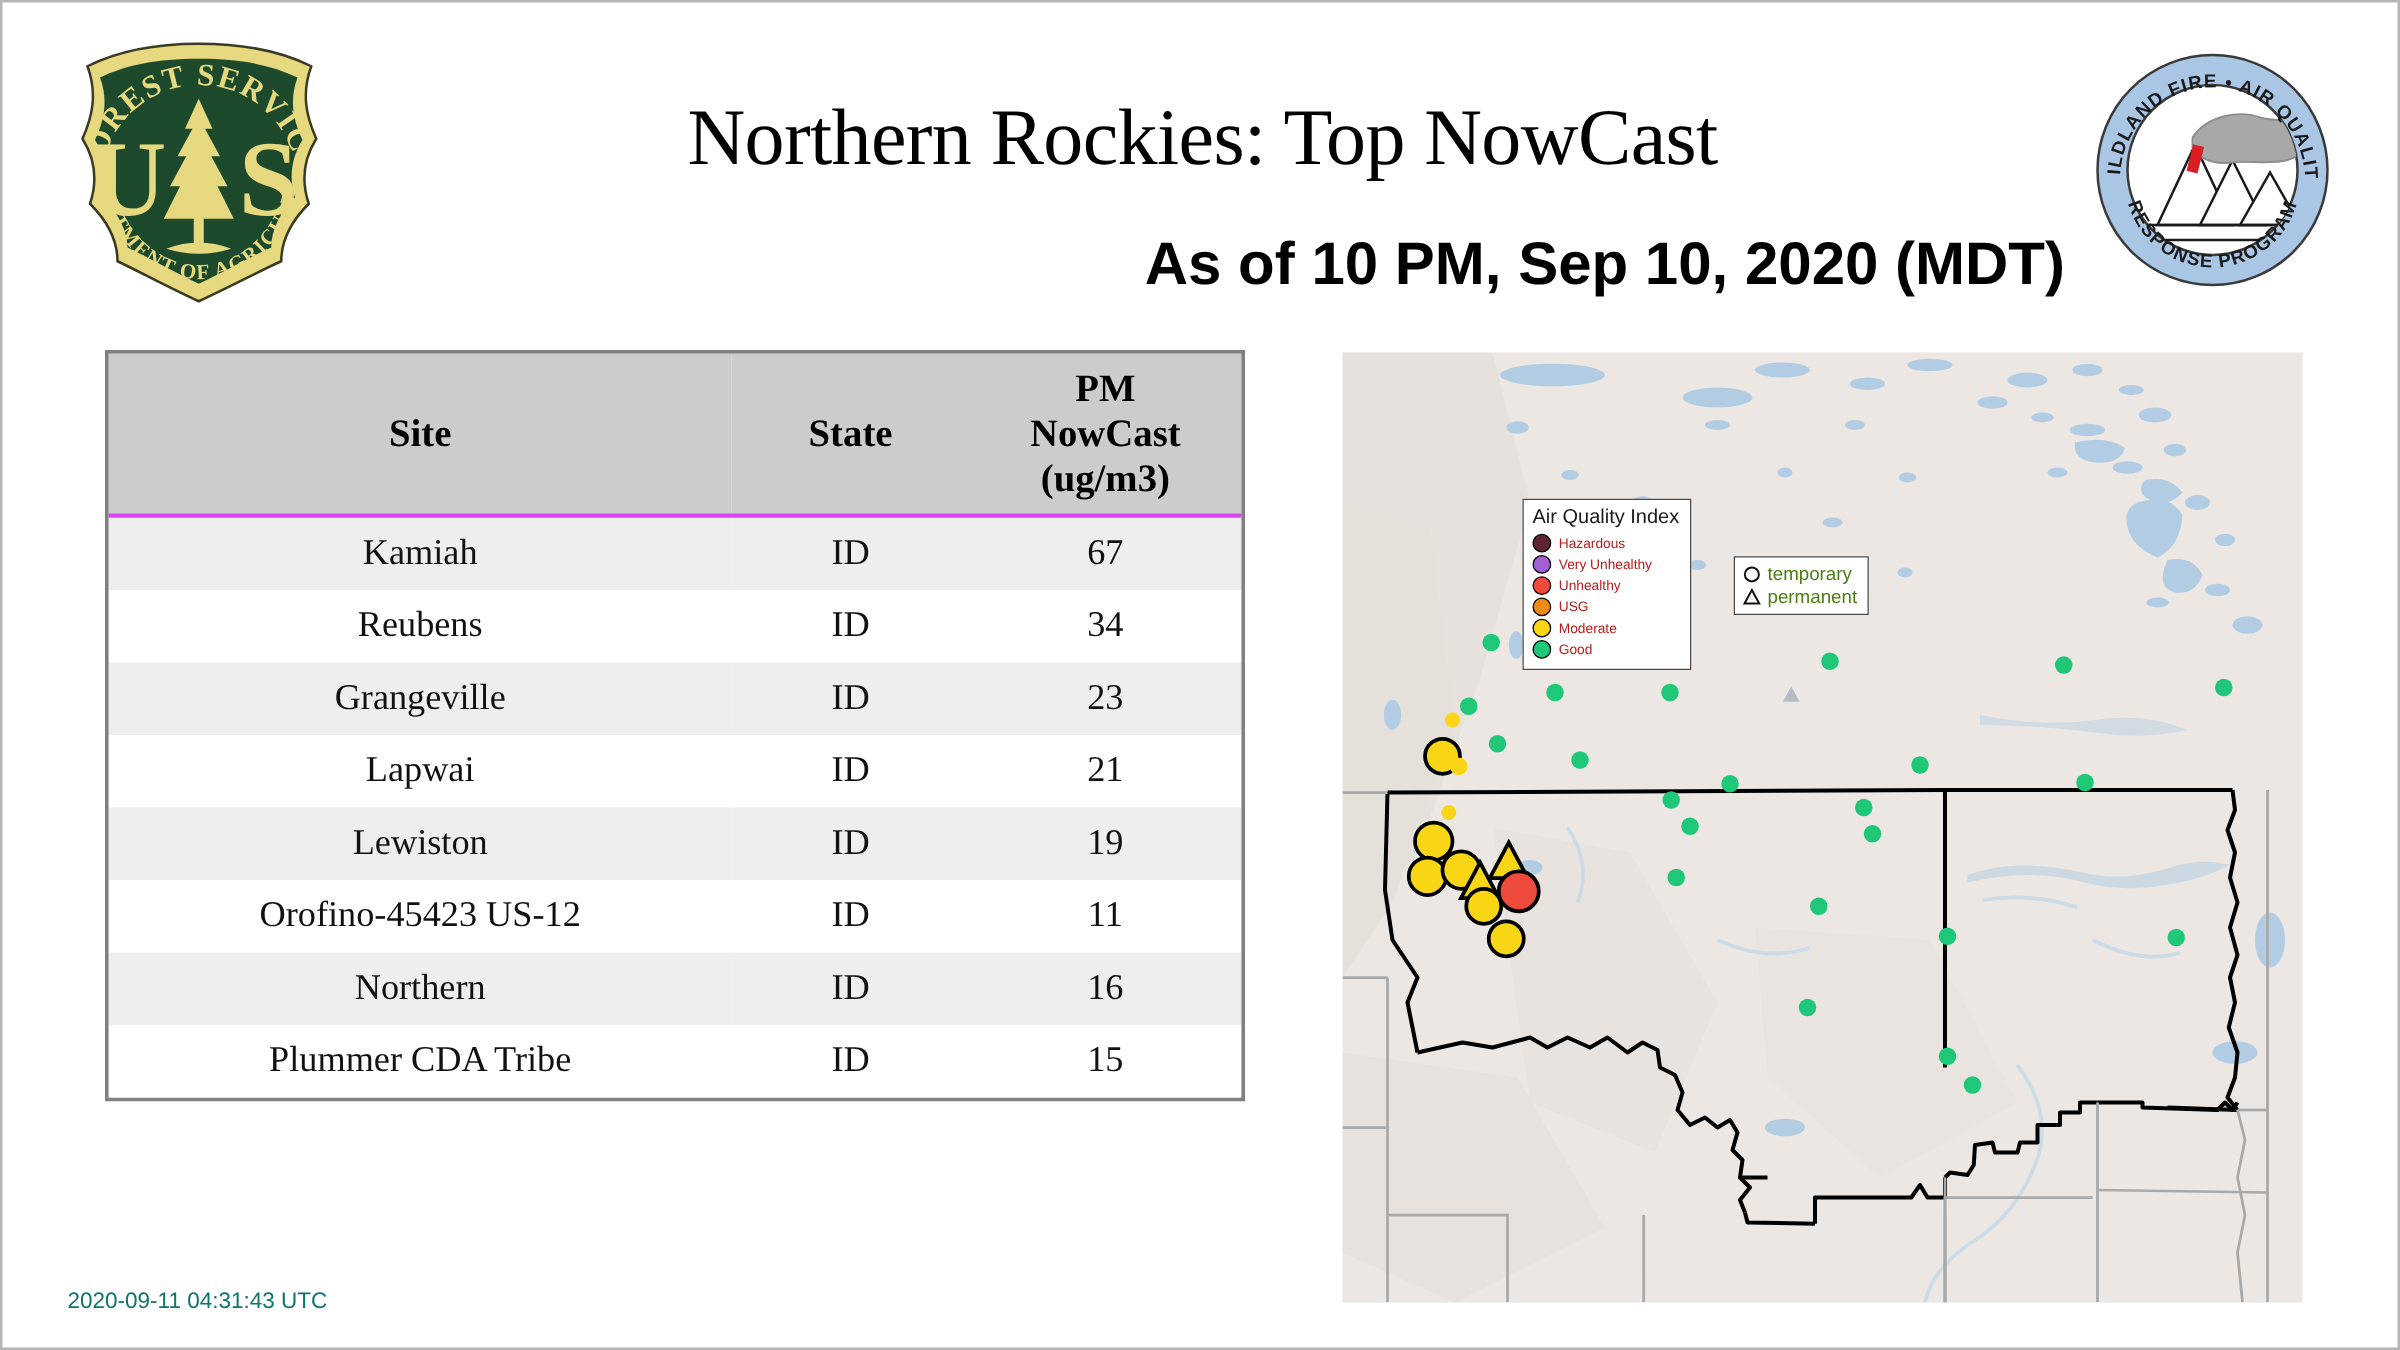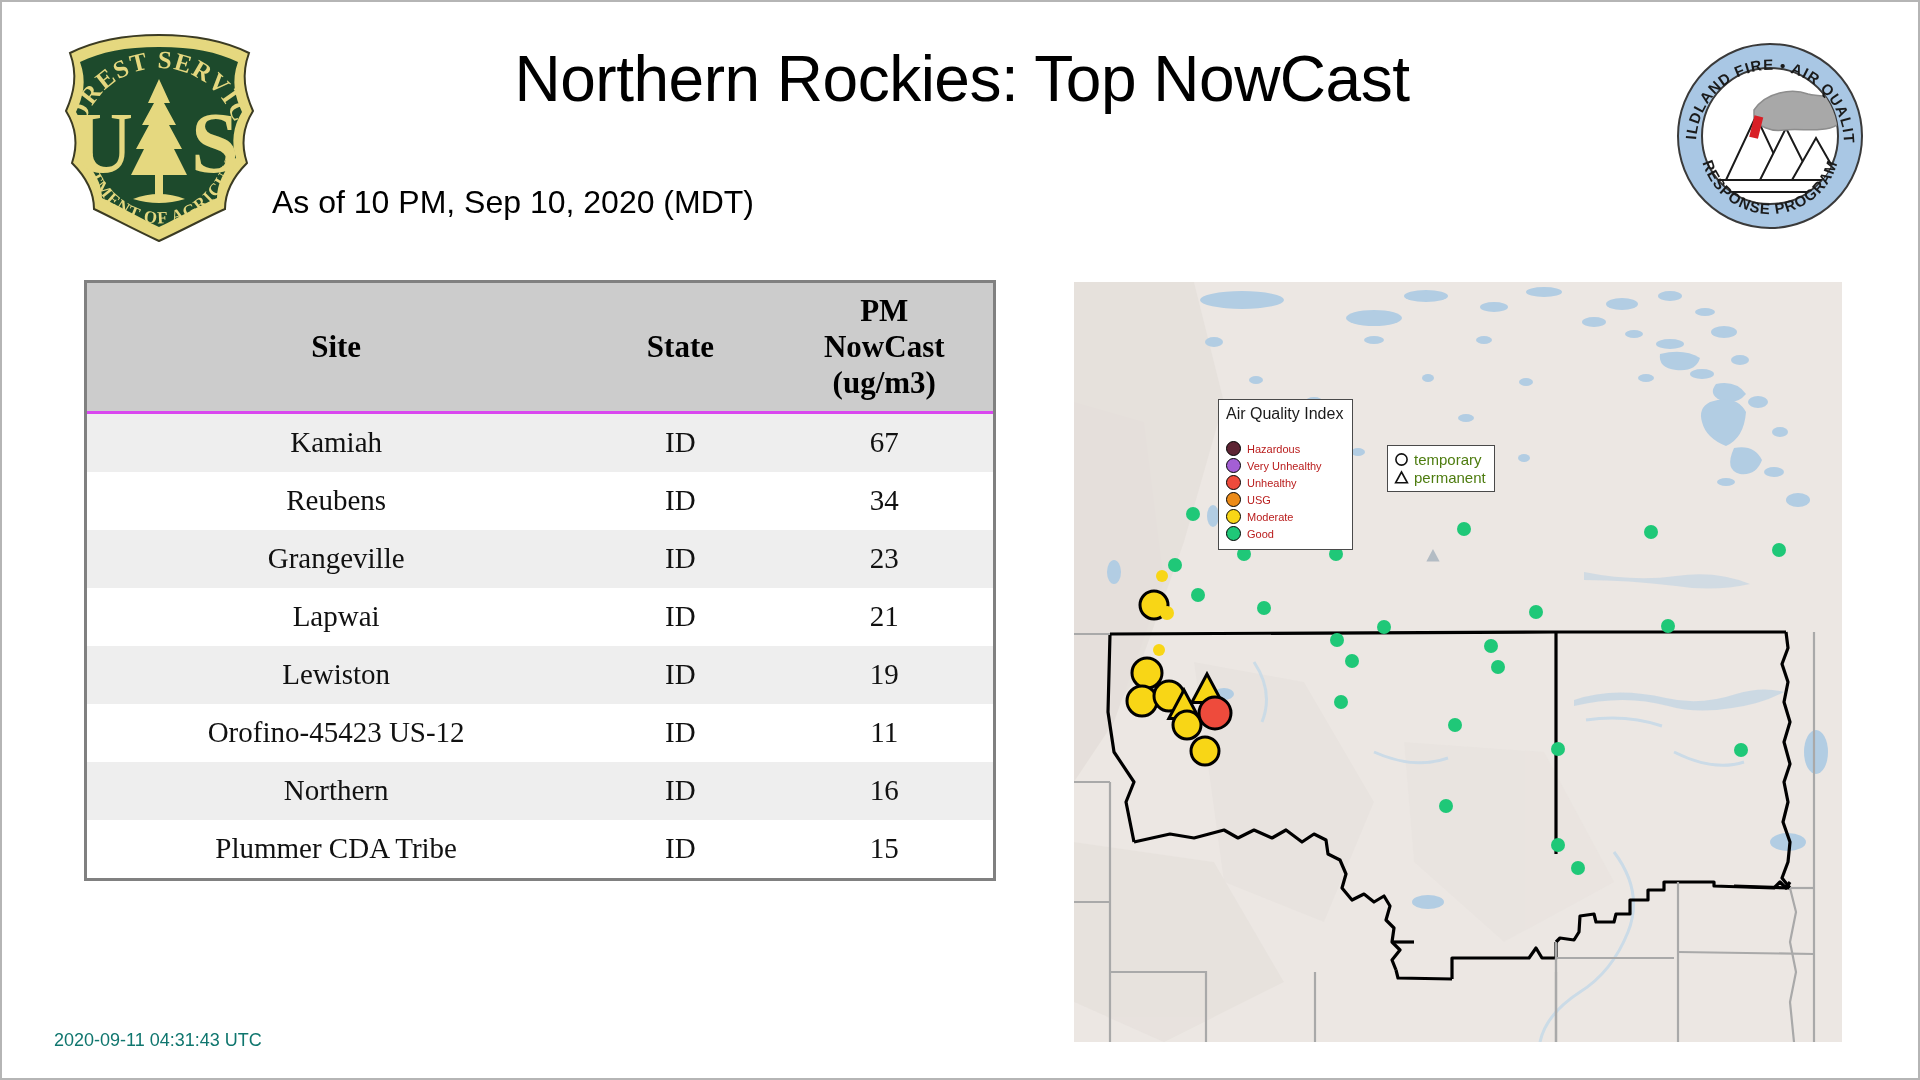--- a/index.html
+++ b/index.html
@@ -38,40 +38,41 @@
     left: 1672px;
     top: 38px;
     width: 192px;
     height: 192px;
   }
 
   
   .title {
     position: absolute;
     left: 270px;
-    top: 44px;
+    top: 74px;
     width: 1380px;
     text-align: center;
     font-size: 64px;
     line-height: 1.05;
     color: #000000;
-    font-family: Liberation Sans, sans-serif;
+    font-family: Liberation Serif, serif;
     letter-spacing: -0.5px;
     white-space: nowrap;
   }
   .subtitle {
     position: absolute;
     left: 270px;
     top: 182px;
     width: 1380px;
-    text-align: left;
-    font-size: 32px;
+    text-align: right;
+    font-size: 48px;
     color: #000000;
     font-family: "Liberation Sans", sans-serif;
     white-space: nowrap;
+    font-weight: bold;
   }
 
   
   .table-wrap {
     position: absolute;
     left: 82px;
     top: 278px;
     width: 912px;
     border: 3px solid #808080;
     box-sizing: border-box;
@@ -128,21 +129,21 @@
     top: 397px;
     background: #ffffff;
     border: 1.5px solid #4a4a4a;
     padding: 5px 9px 7px 7px;
     font-family: "Liberation Sans", sans-serif;
   }
   .legend-aqi .lg-title {
     font-size: 16px;
     color: #1a1a1a;
     text-align: center;
-    margin-bottom: 17px;
+    margin-bottom: 3px;
     white-space: nowrap;
   }
   .legend-aqi .lg-row {
     display: flex;
     align-items: center;
     gap: 6px;
     height: 17px;
   }
   .legend-aqi .swatch {
     width: 13px; height: 13px;

